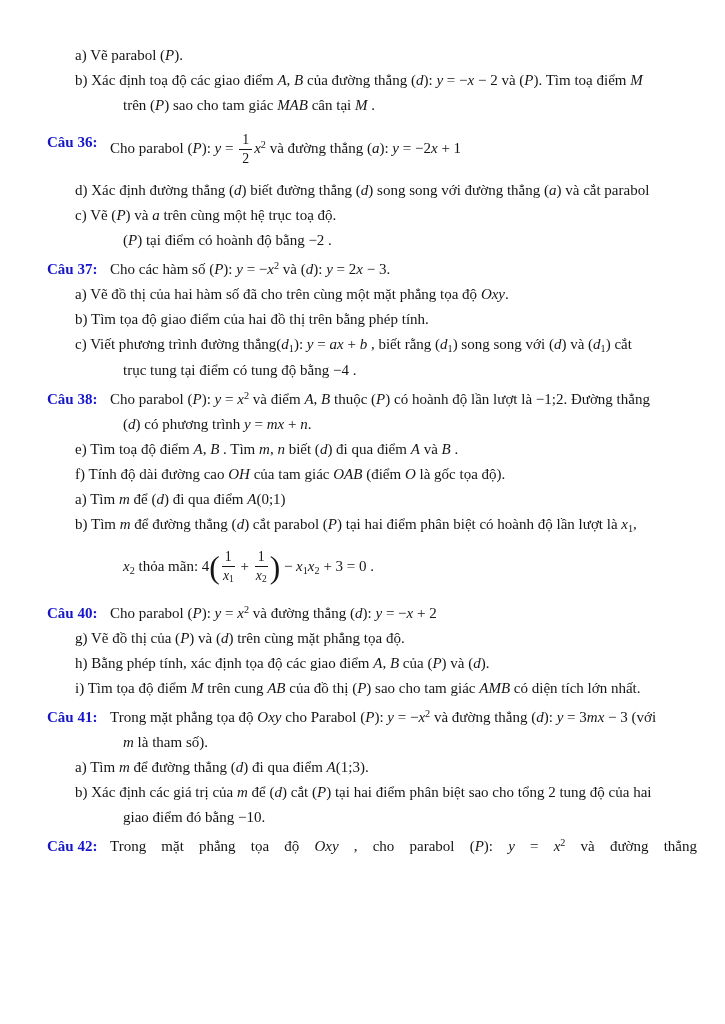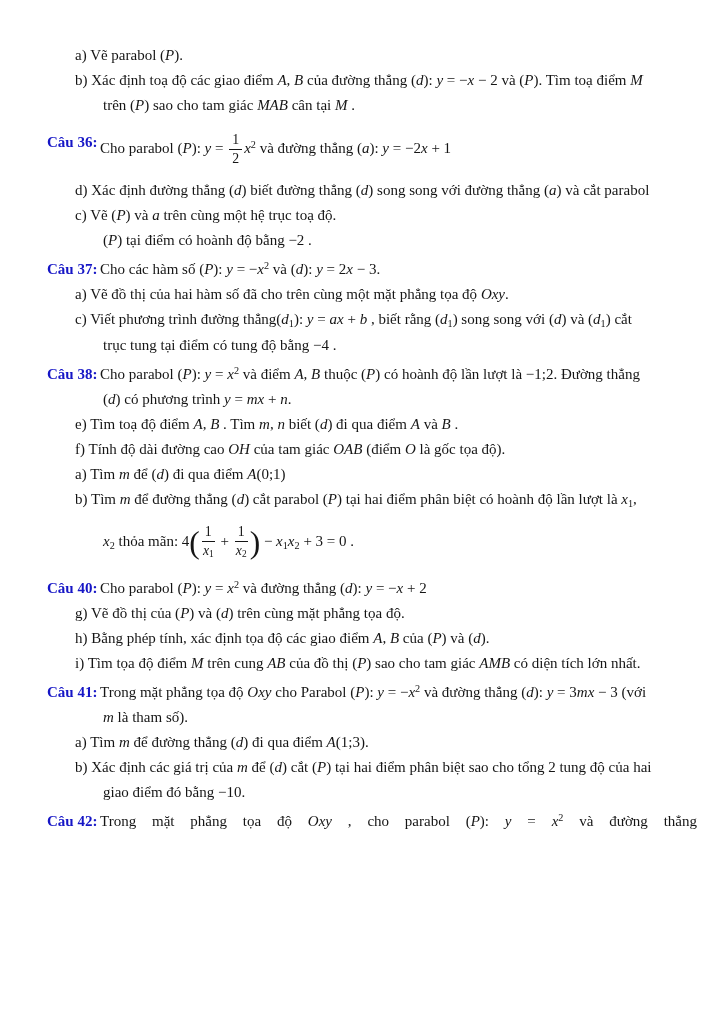--- a/index.html
+++ b/index.html
@@ -5,22 +5,22 @@
   html,body{margin:0;padding:0;background:#ffffff;}
   body{
     width:725px;height:1024px;overflow:hidden;
     font-family:"Liberation Serif","DejaVu Serif",serif;
     font-size:15px;color:#151515;
     -webkit-font-smoothing:antialiased;
   }
   #doc{padding:46px 28px 0 47px;}
   .line{line-height:1.2;margin:0 0 7px 0;white-space:nowrap;}
   .item{margin-left:28px;font-family:Liberation Serif, serif;}
-  .cont{margin-left:56px;}
-  .cau{display:flex;margin-top:11px;}
+  .cont{margin-left:76px;}
+  .cau{display:flex;margin-top:11px;gap:10px;}
   .lab{color:var(--hd,#1616c6);font-weight:bold;flex:0 0 53px;}
   .cau .body{flex:1 1 auto;}
   .tall{padding:8px 0;}
   .justify{white-space:normal;align-items:center;}
   .justify .body{text-align:justify;text-align-last:justify;}
   .mi{font-style:italic;}
   sup,sub{font-size:0.68em;}
   sub{vertical-align:-0.25em;}
   sup{vertical-align:0.45em;}
   .frac{display:inline-block;text-align:center;vertical-align:middle;line-height:1;margin:0 2px;}
@@ -40,20 +40,21 @@
       <span class="body"><span>Cho parabol (<span class="mi">P</span>):  <span class="mi">y</span> = </span><span class="frac"><span class="num">1</span><span class="den">2</span></span><span><span class="mi">x</span><sup>2</sup>  và đường thẳng (<span class="mi">a</span>): <span class="mi">y</span> = −2<span class="mi">x</span> + 1</span></span>
     </div>
     <div class="line item"><span class="body"><span>d) Xác định đường thẳng (<span class="mi">d</span>) biết đường thẳng (<span class="mi">d</span>) song song với đường thẳng (<span class="mi">a</span>) và cắt parabol</span></span></div>
     <div class="line item"><span class="body"><span>c) Vẽ (<span class="mi">P</span>) và <span class="mi">a</span>  trên cùng một hệ trục toạ độ.</span></span></div>
     <div class="line cont"><span class="body"><span>(<span class="mi">P</span>) tại điểm có hoành độ bằng −2 .</span></span></div>
     <div class="line cau">
       <span class="lab">Câu 37:</span>
       <span class="body"><span>Cho các hàm số (<span class="mi">P</span>): <span class="mi">y</span> = −<span class="mi">x</span><sup>2</sup> và (<span class="mi">d</span>): <span class="mi">y</span> = 2<span class="mi">x</span> − 3.</span></span>
     </div>
     <div class="line item"><span class="body"><span>a) Vẽ đồ thị của hai hàm số đã cho trên cùng một mặt phẳng tọa độ <span class="mi">Oxy</span>.</span></span></div>
+    <div class="line item"><span class="body"><span>b) Tìm tọa độ giao điểm của hai đồ thị trên bằng phép tính.</span></span></div>
     <div class="line item"><span class="body"><span>c) Viết phương trình đường thẳng(<span class="mi">d</span><sub>1</sub>): <span class="mi">y</span> = <span class="mi">ax</span> + <span class="mi">b</span> , biết rằng (<span class="mi">d</span><sub>1</sub>) song song với (<span class="mi">d</span>) và (<span class="mi">d</span><sub>1</sub>) cắt</span></span></div>
     <div class="line cont"><span class="body"><span>trục tung tại điểm có tung độ bằng −4 .</span></span></div>
     <div class="line cau">
       <span class="lab">Câu 38:</span>
       <span class="body"><span>Cho parabol (<span class="mi">P</span>): <span class="mi">y</span> = <span class="mi">x</span><sup>2</sup> và điểm <span class="mi">A</span>, <span class="mi">B</span> thuộc (<span class="mi">P</span>) có hoành độ lần lượt là −1;2.  Đường thẳng</span></span>
     </div>
     <div class="line cont"><span class="body"><span>(<span class="mi">d</span>) có phương trình  <span class="mi">y</span> = <span class="mi">mx</span> + <span class="mi">n</span>.</span></span></div>
     <div class="line item"><span class="body"><span>e) Tìm toạ độ điểm <span class="mi">A</span>, <span class="mi">B</span> . Tìm <span class="mi">m</span>, <span class="mi">n</span> biết (<span class="mi">d</span>) đi qua điểm <span class="mi">A</span> và <span class="mi">B</span> .</span></span></div>
     <div class="line item"><span class="body"><span>f) Tính độ dài đường cao <span class="mi">OH</span> của tam giác <span class="mi">OAB</span> (điểm <span class="mi">O</span> là gốc tọa độ).</span></span></div>
     <div class="line item"><span class="body"><span>a) Tìm <span class="mi">m</span> để (<span class="mi">d</span>) đi qua điểm <span class="mi">A</span>(0;1)</span></span></div>

